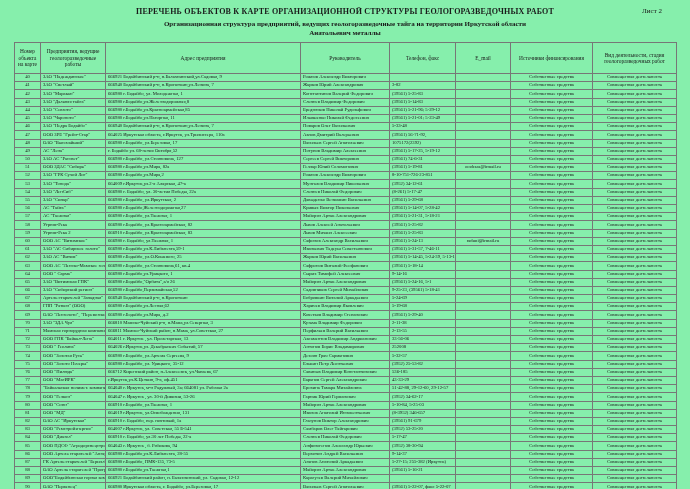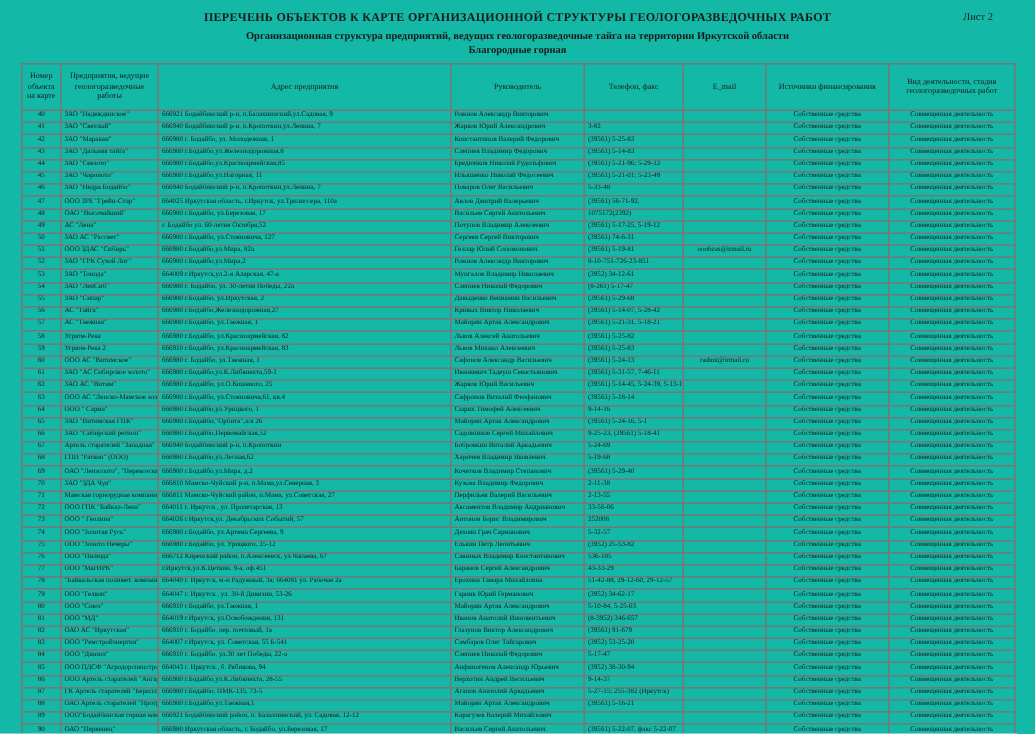--- a/index.html
+++ b/index.html
@@ -1,19 +1,19 @@
 <!DOCTYPE html>
 <html><head>
 <meta charset="utf-8">
 <style>
   html,body{margin:0;padding:0;background:#e8e8e8;}
   .page{
     position:relative;
     width:690px;height:489px;
-    background:#14b8a6;
+    background:#86efac;
     font-family:"Liberation Serif","DejaVu Serif",serif;
     color:#1a1a1a;
     overflow:hidden;
   }
   .doc-header{position:relative;padding-top:7px;text-align:center;}
   .doc-title{font-size:8px;font-weight:bold;letter-spacing:.2px;}
   .sheet-label{position:absolute;top:7px;right:28px;font-size:7px;}
   .doc-subtitle{font-size:7px;font-weight:bold;margin-top:4px;}
   .doc-subtitle2{font-size:7px;font-weight:bold;margin-top:1px;}
   table.objects{
@@ -62,21 +62,21 @@
   col.w-activity{width:84px;}
 </style>
 </head>
 <body>
 
 <div class="page">
   <div class="doc-header">
     <div class="doc-title">ПЕРЕЧЕНЬ ОБЪЕКТОВ К КАРТЕ ОРГАНИЗАЦИОННОЙ СТРУКТУРЫ ГЕОЛОГОРАЗВЕДОЧНЫХ РАБОТ</div>
     <div class="sheet-label">Лист 2</div>
     <div class="doc-subtitle">Организационная структура предприятий, ведущих геологоразведочные тайга на территории Иркутской области</div>
-    <div class="doc-subtitle2">Благородные горная</div>
+    <div class="doc-subtitle2">Анатольевич металлы</div>
   </div>
 
   <table class="objects">
     <colgroup>
       <col class="w-num">
         <col class="w-enterprise">
         <col class="w-address">
         <col class="w-head">
       <col class="w-phone">
         <col class="w-email">

